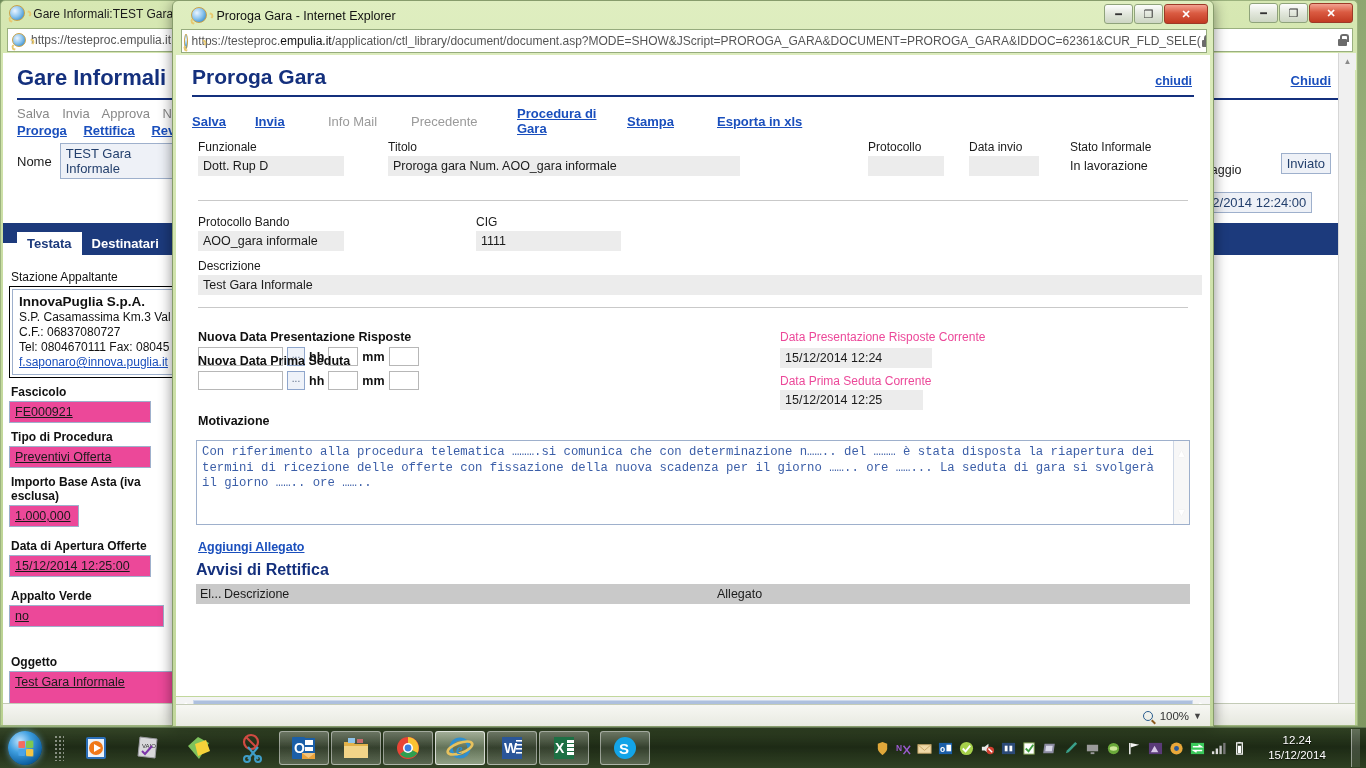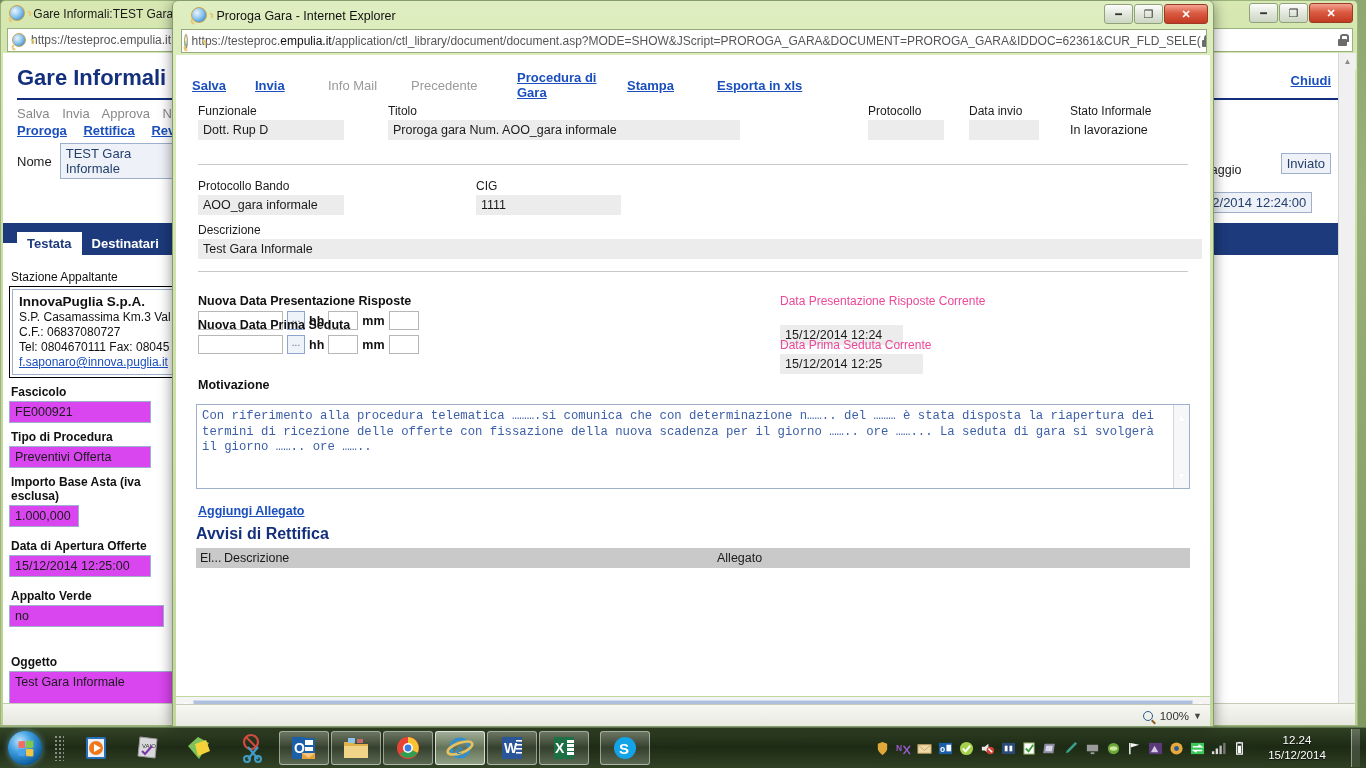--- a/index.html
+++ b/index.html
@@ -108,22 +108,22 @@
   #bg-tabs .tab {
     color: #fff; font-size: 13px; font-weight: bold; padding: 4px 10px;
   }
   #bg-tabs .tab.active { background: #fff; color: #1c3a7c; }
   #bg-left-panel {
     position: absolute; left: 6px; top: 210px; width: 178px;
     font-size: 12.5px; color: #111;
   }
   .fld-label { font-weight: bold; font-size: 12px; margin: 7px 0 2px 2px; color: #111; }
   .fld-box {
-    background: #d946ef; border: 1px solid #9eb0cc; color: #1b1b1b;
-    padding: 3px 5px; font-size: 12.5px;
+    background: #ec4899; border: 1px solid #9eb0cc; color: #1b1b1b;
+    padding: 3px 5px; font-size: 12.5px; text-decoration: underline;
   }
   #stazione-box {
     border: 1px solid #000; padding: 2px;
   }
   #stazione-inner {
     border: 1px solid #9eb0cc; background: #fff; padding: 4px 6px; font-size: 12px; line-height: 15px;
   }
   #stazione-inner b { font-size: 13.5px; }
   #stazione-inner a { color: #1a4fbd; text-decoration: underline; }
   #bg-right-panel {
@@ -446,20 +446,24 @@
 
   <div id="fg-addressbar">
     <span class="ie-logo" style="width:15px;height:15px;vertical-align:-3px;margin-right:4px"></span>
     <span id="fg-url"><span>https://</span><span>testeproc.</span><b>empulia.it</b><span>/application/ctl_library/document/document.asp?MODE=SHOW&amp;JScript=PROROGA_GARA&amp;DOCUMENT=PROROGA_GARA&amp;IDDOC=62361&amp;CUR_FLD_SELE(</span></span>
     <span class="lock-icon"></span>
   </div>
 
   <div id="fg-content">
     <div id="fg-page">
 
+      <div id="fg-h1">
+        <span>Proroga Gara</span>
+        <span id="fg-chiudi">chiudi</span>
+      </div>
 
       <div id="fg-toolbar">
         <span class="tb" style="width:63px">Salva</span>
         <span class="tb" style="width:73px">Invia</span>
         <span class="tb disabled" style="width:83px">Info Mail</span>
         <span class="tb disabled" style="width:106px">Precedente</span>
         <span class="tb" style="width:110px">Procedura di Gara</span>
         <span class="tb" style="width:90px">Stampa</span>
         <span class="tb">Esporta in xls</span>
       </div>
@@ -526,21 +530,21 @@
             <div class="dotbtn">...</div>
             <span class="lbl-bold">hh</span>
             <div class="txtbox" style="width:30px"></div>
             <span class="lbl-bold">mm</span>
             <div class="txtbox" style="width:30px"></div>
           </div>
         </div>
 
         <div style="position:absolute;left:588px;top:0">
           <div class="lbl-norm">Data Presentazione Risposte Corrente</div>
-          <div class="hdr-val" style="width:123px;margin-top:17px">15/12/2014 12:24</div>
+          <div class="hdr-val" style="width:152px;margin-top:4px">15/12/2014 12:24</div>
         </div>
         <div style="position:absolute;left:588px;top:44px">
           <div class="lbl-norm">Data Prima Seduta Corrente</div>
           <div class="hdr-val" style="width:143px;margin-top:2px">15/12/2014 12:25</div>
         </div>
       </div>
 
       <div style="margin:2px 0 0 6px" class="lbl-bold">Motivazione</div>
       <div id="motivazione-box" style="margin:12px 4px 0 4px">
         <div id="motivazione-text">Con riferimento alla procedura telematica ……….si comunica che con determinazione n…….. del ……… è stata disposta la riapertura dei termini di ricezione delle offerte con fissazione della nuova scadenza per il giorno …….. ore ……... La seduta di gara si svolgerà il giorno …….. ore ……..</div>

